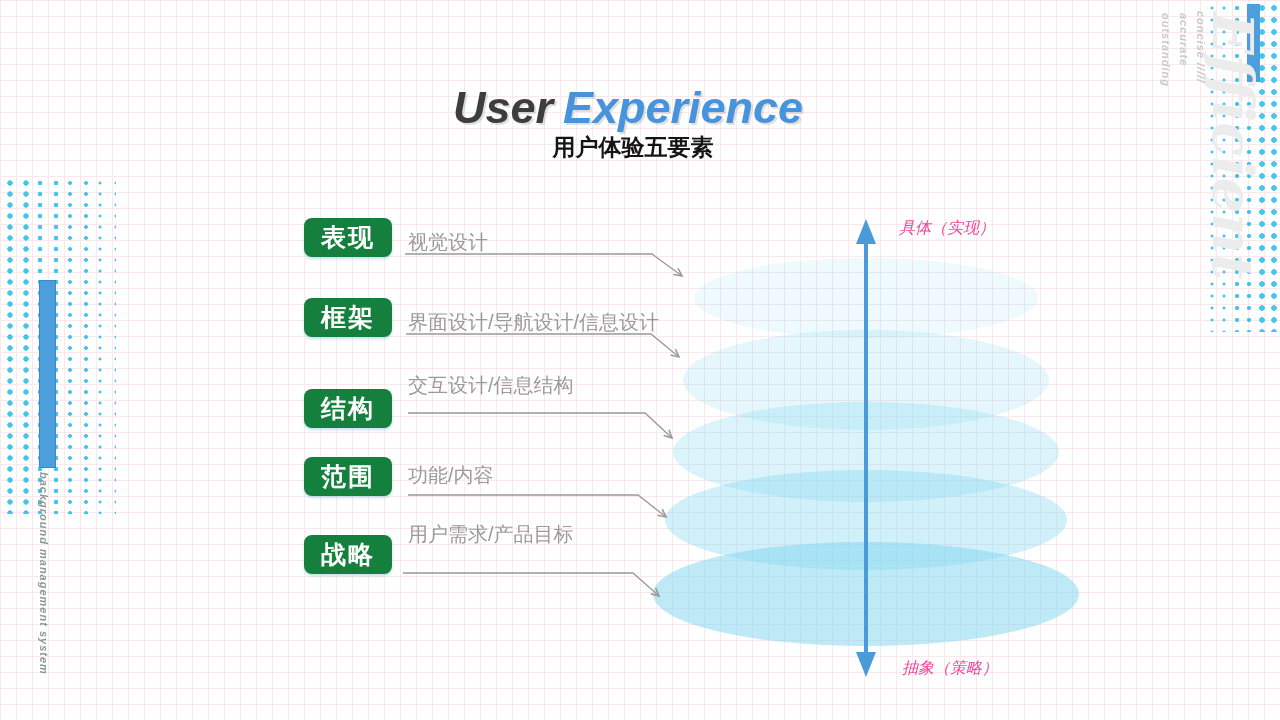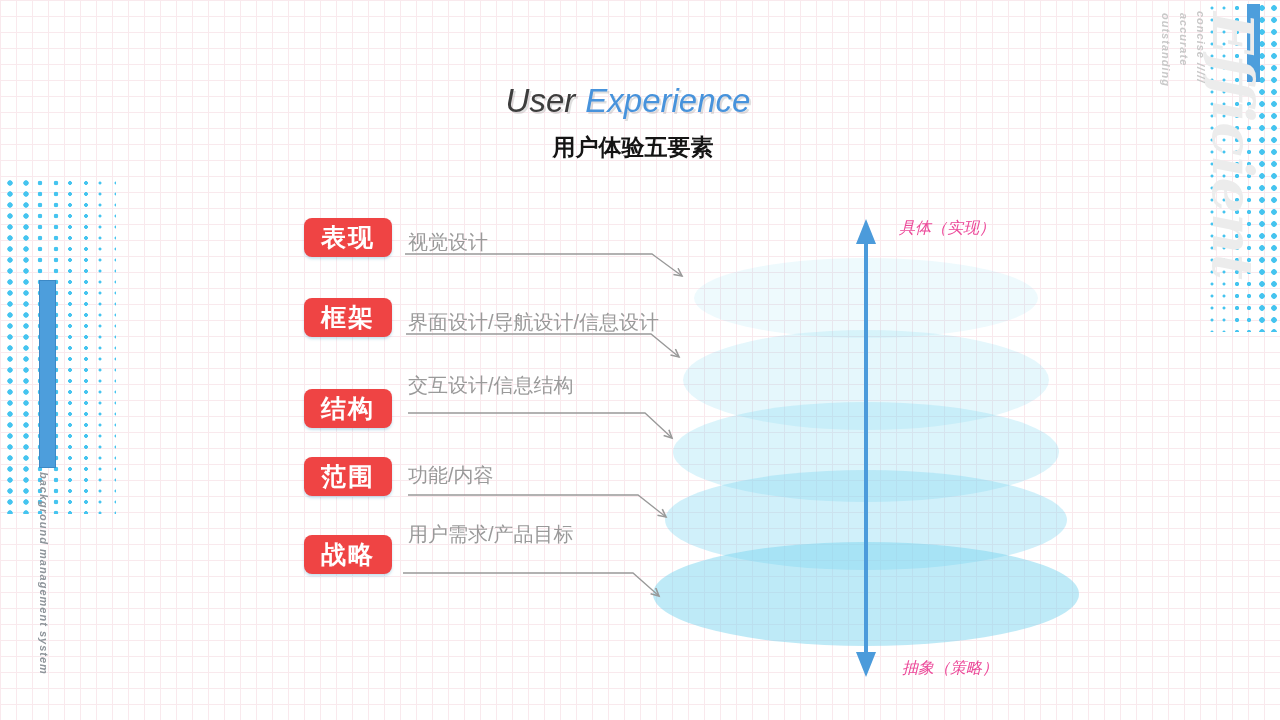--- a/index.html
+++ b/index.html
@@ -37,30 +37,30 @@
            font-style:italic; font-weight:bold; white-space:nowrap; }
   .word-efficient  { left:1200px; top:12px; font-family:"DejaVu Serif", serif;
                      font-size:56px; color:#ececec; letter-spacing:0; }
   .word-concise    { left:1195px; top:11px; font-size:11px; color:#c9c9c9; letter-spacing:1px; }
   .word-accurate   { left:1178px; top:13px; font-size:11px; color:#c9c9c9; letter-spacing:1px; }
   .word-outstanding{ left:1160px; top:13px; font-size:11px; color:#c9c9c9; letter-spacing:1px; }
   .word-bms        { left:38px; top:472px; font-size:11px; color:#8f959b; letter-spacing:1px; }
 
   
   .title { position:absolute; left:628px; top:82px; transform:translateX(-50%);
-           font-size:33px; font-weight:400; font-style:italic; white-space:nowrap;
+           font-size:45px; font-weight:700; font-style:italic; white-space:nowrap;
            text-shadow:2px 2px 0 rgba(140,140,140,.28); }
   .title .t-dark { color:#3d3d3d; margin-right:10px; }
   .title .t-blue { color:#4793dc; }
   .subtitle { position:absolute; left:633px; top:132px; transform:translateX(-50%);
               font-size:23px; font-weight:700; color:#141414; white-space:nowrap;text-align:right; }
 
   
   .level-box { position:absolute; left:304px; width:88px; height:39px;
-               background:#ef4444; border-radius:8px;
+               background:#15803d; border-radius:8px;
                box-shadow:0 2px 3px rgba(90,170,205,.35);
                display:flex; align-items:center; justify-content:center;
                color:#ffffff; font-size:25px; font-weight:700; letter-spacing:2px; }
   .level-desc { position:absolute; left:408px; font-size:20px; color:#9a9a9a; white-space:nowrap; }
   .y1 .level-box{top:218px} .y1 .level-desc{top:229px}
   .y2 .level-box{top:298px} .y2 .level-desc{top:309px}
   .y3 .level-box{top:389px} .y3 .level-desc{top:372px}
   .y4 .level-box{top:457px} .y4 .level-desc{top:462px}
   .y5 .level-box{top:535px} .y5 .level-desc{top:521px}
 

